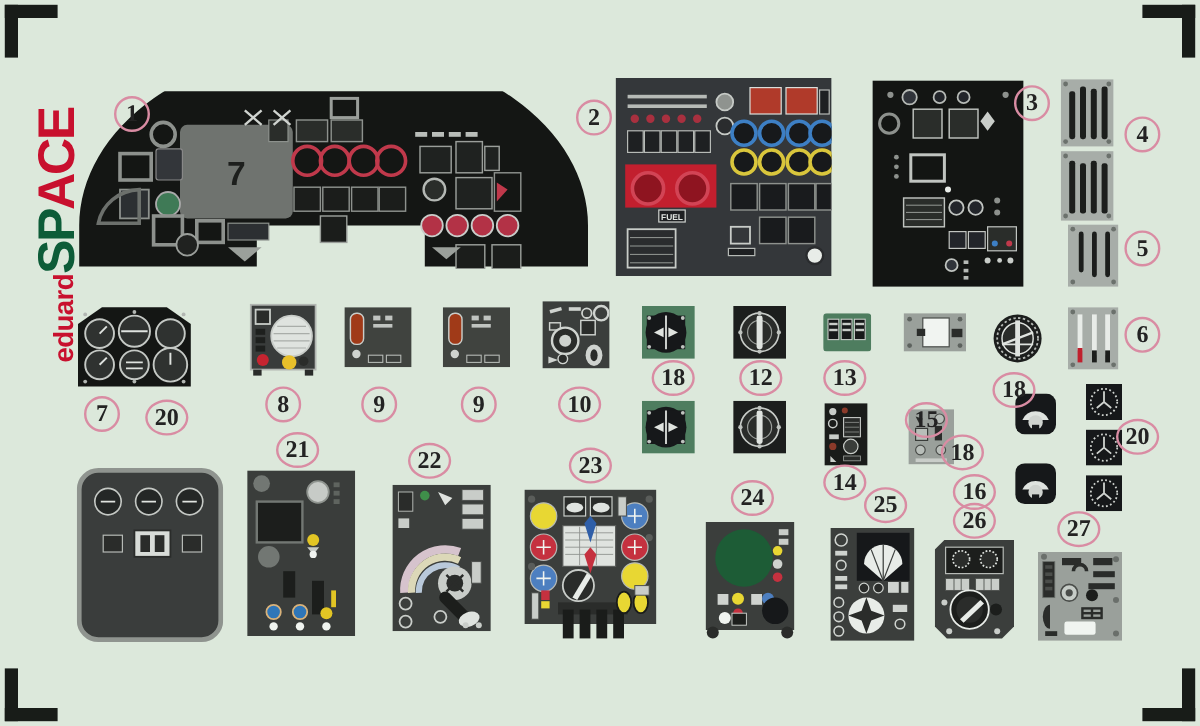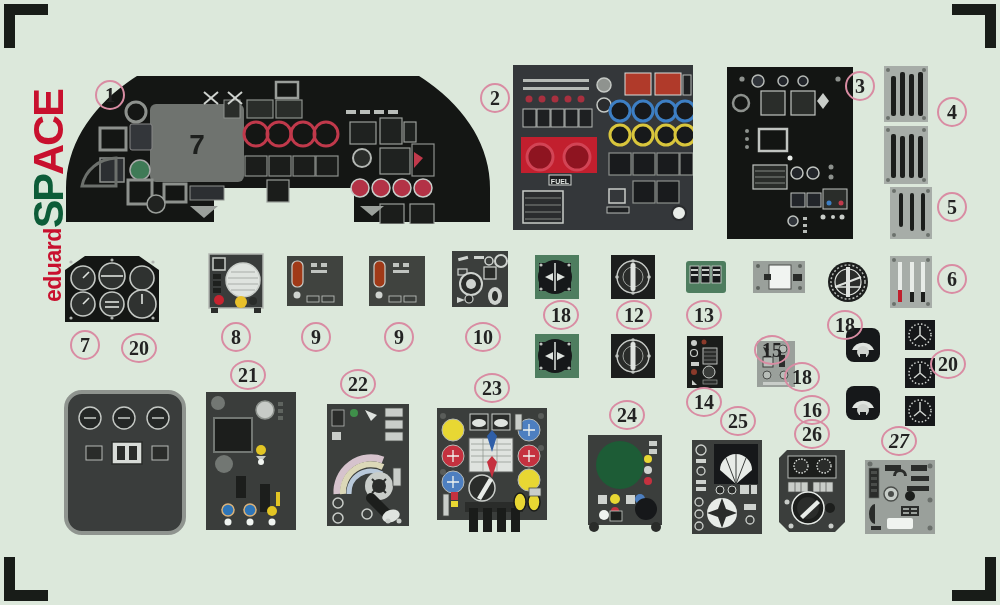--- a/index.html
+++ b/index.html
@@ -957,16 +957,16 @@
       <div class="callout w2" style="left: 827px; top: 310px; border-color: rgb(217, 140, 163);">18</div>
       <div class="callout w2" style="left: 784px; top: 362px; border-color: rgb(217, 140, 163);">18</div>
       <div class="callout w2" style="left: 930px; top: 349px; border-color: rgb(217, 140, 163);">20</div>
       <div class="callout w2" style="left: 121px; top: 333px; border-color: rgb(217, 140, 163); text-align: center;">20</div>
       <div class="callout w2" style="left: 230px; top: 360px; border-color: rgb(217, 140, 163);">21</div>
       <div class="callout w2" style="left: 340px; top: 369px; border-color: rgb(217, 140, 163);">22</div>
       <div class="callout w2" style="left: 474px; top: 373px; border-color: rgb(217, 140, 163);">23</div>
       <div class="callout w2" style="left: 609px; top: 400px; border-color: rgb(217, 140, 163);">24</div>
       <div class="callout w2" style="left: 720px; top: 406px; border-color: rgb(217, 140, 163);">25</div>
       <div class="callout w2" style="left: 794px; top: 419px; border-color: rgb(217, 140, 163);">26</div>
-      <div class="callout w2" style="left: 881px; top: 426px; border-color: rgb(217, 140, 163); font-style: italic;">27</div>
+      <div class="callout w2" style="left: 881px; top: 426px; border-color: rgb(217, 140, 163);">27</div>
     </div>
 
 </div>
 
 </body></html>

